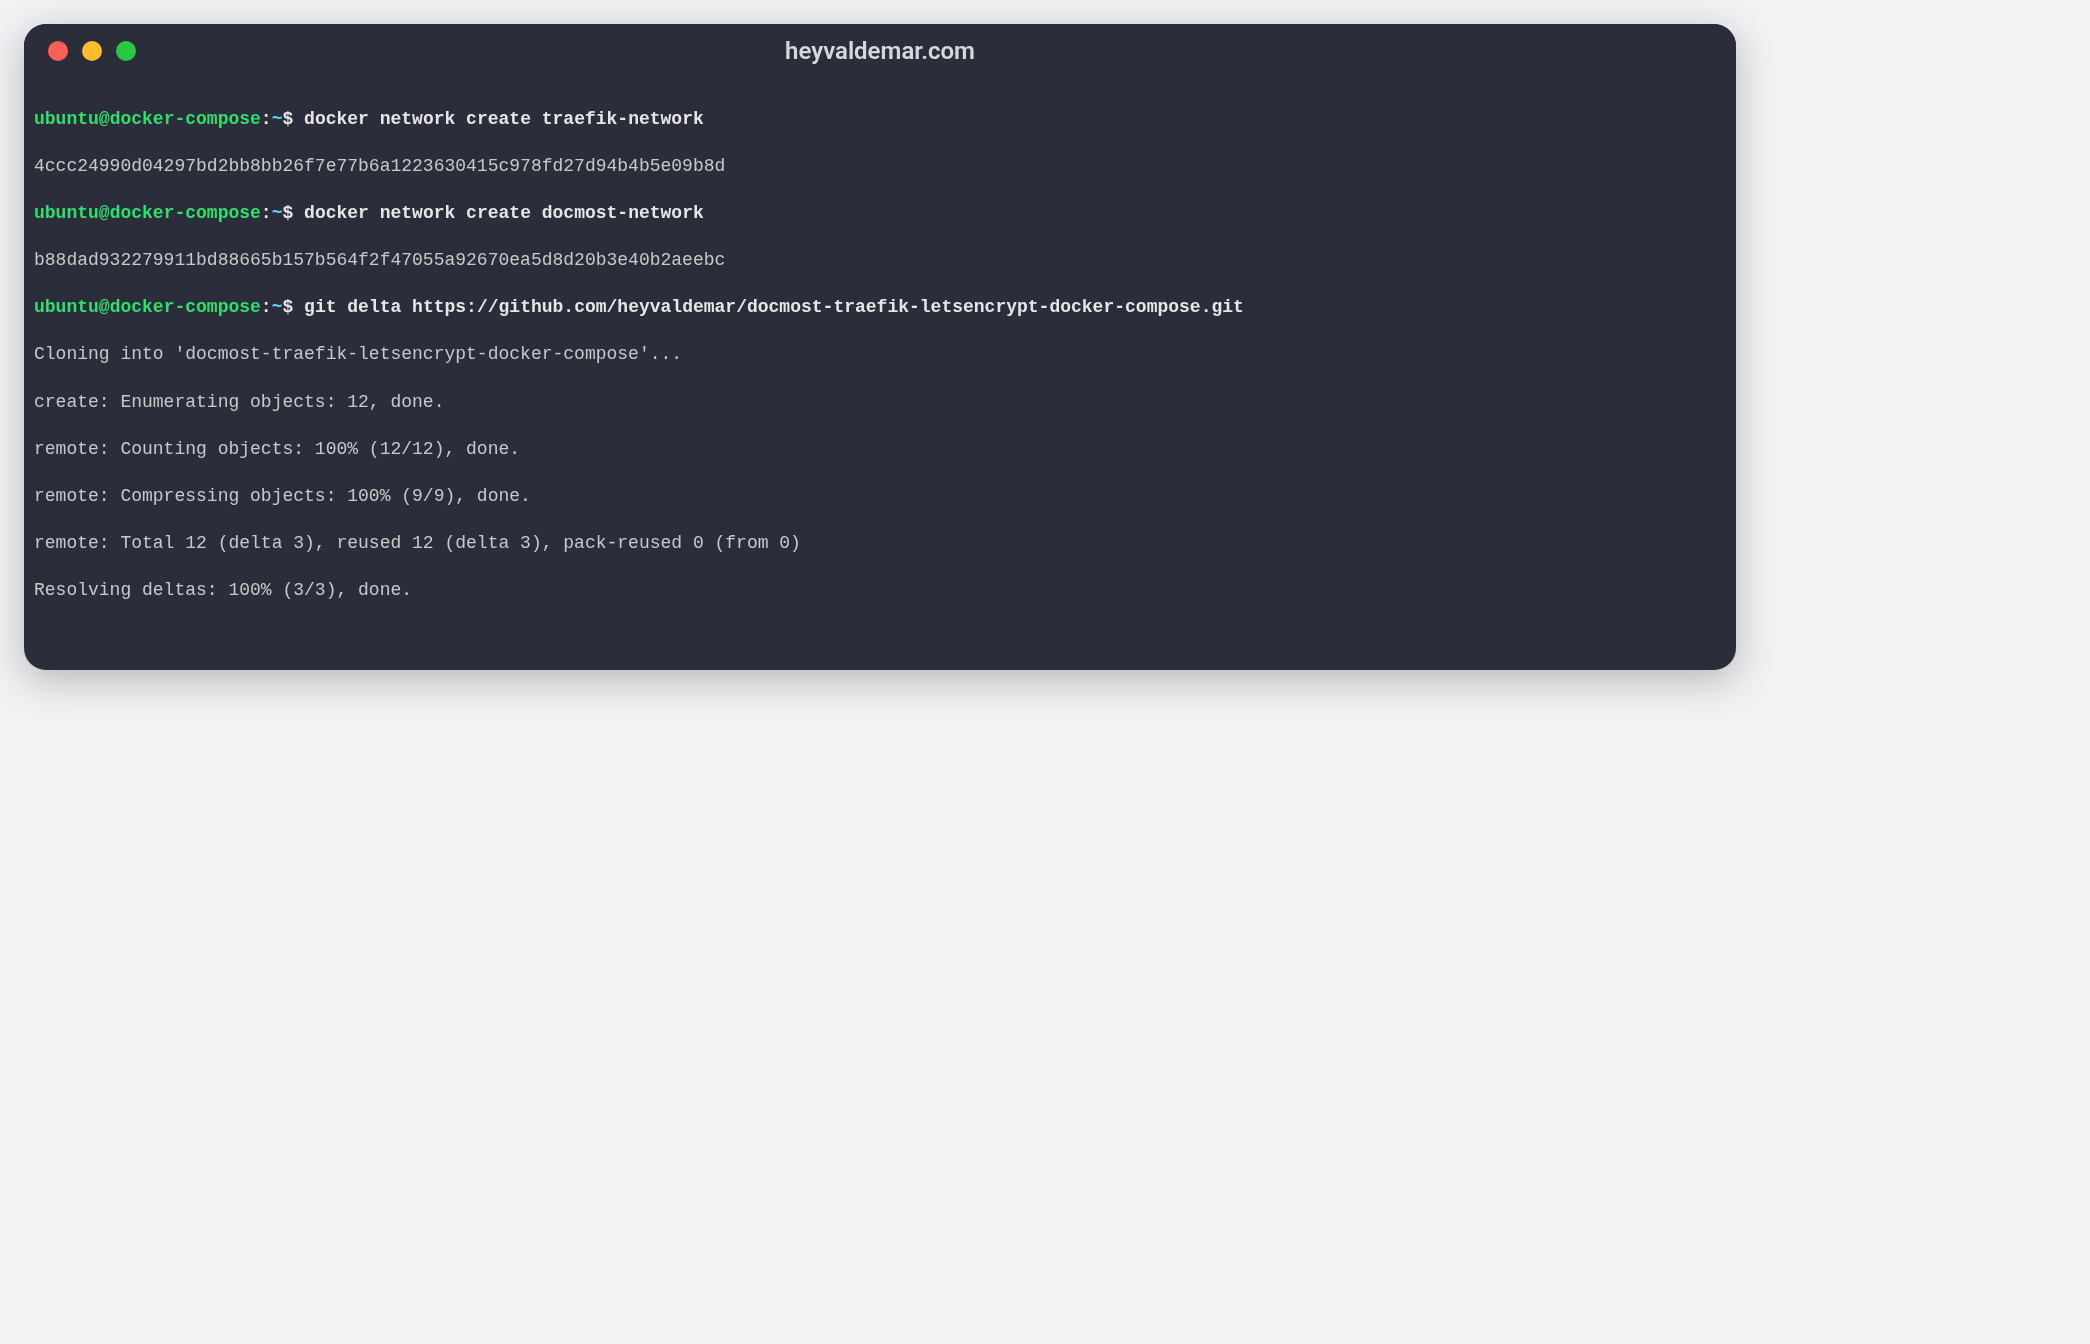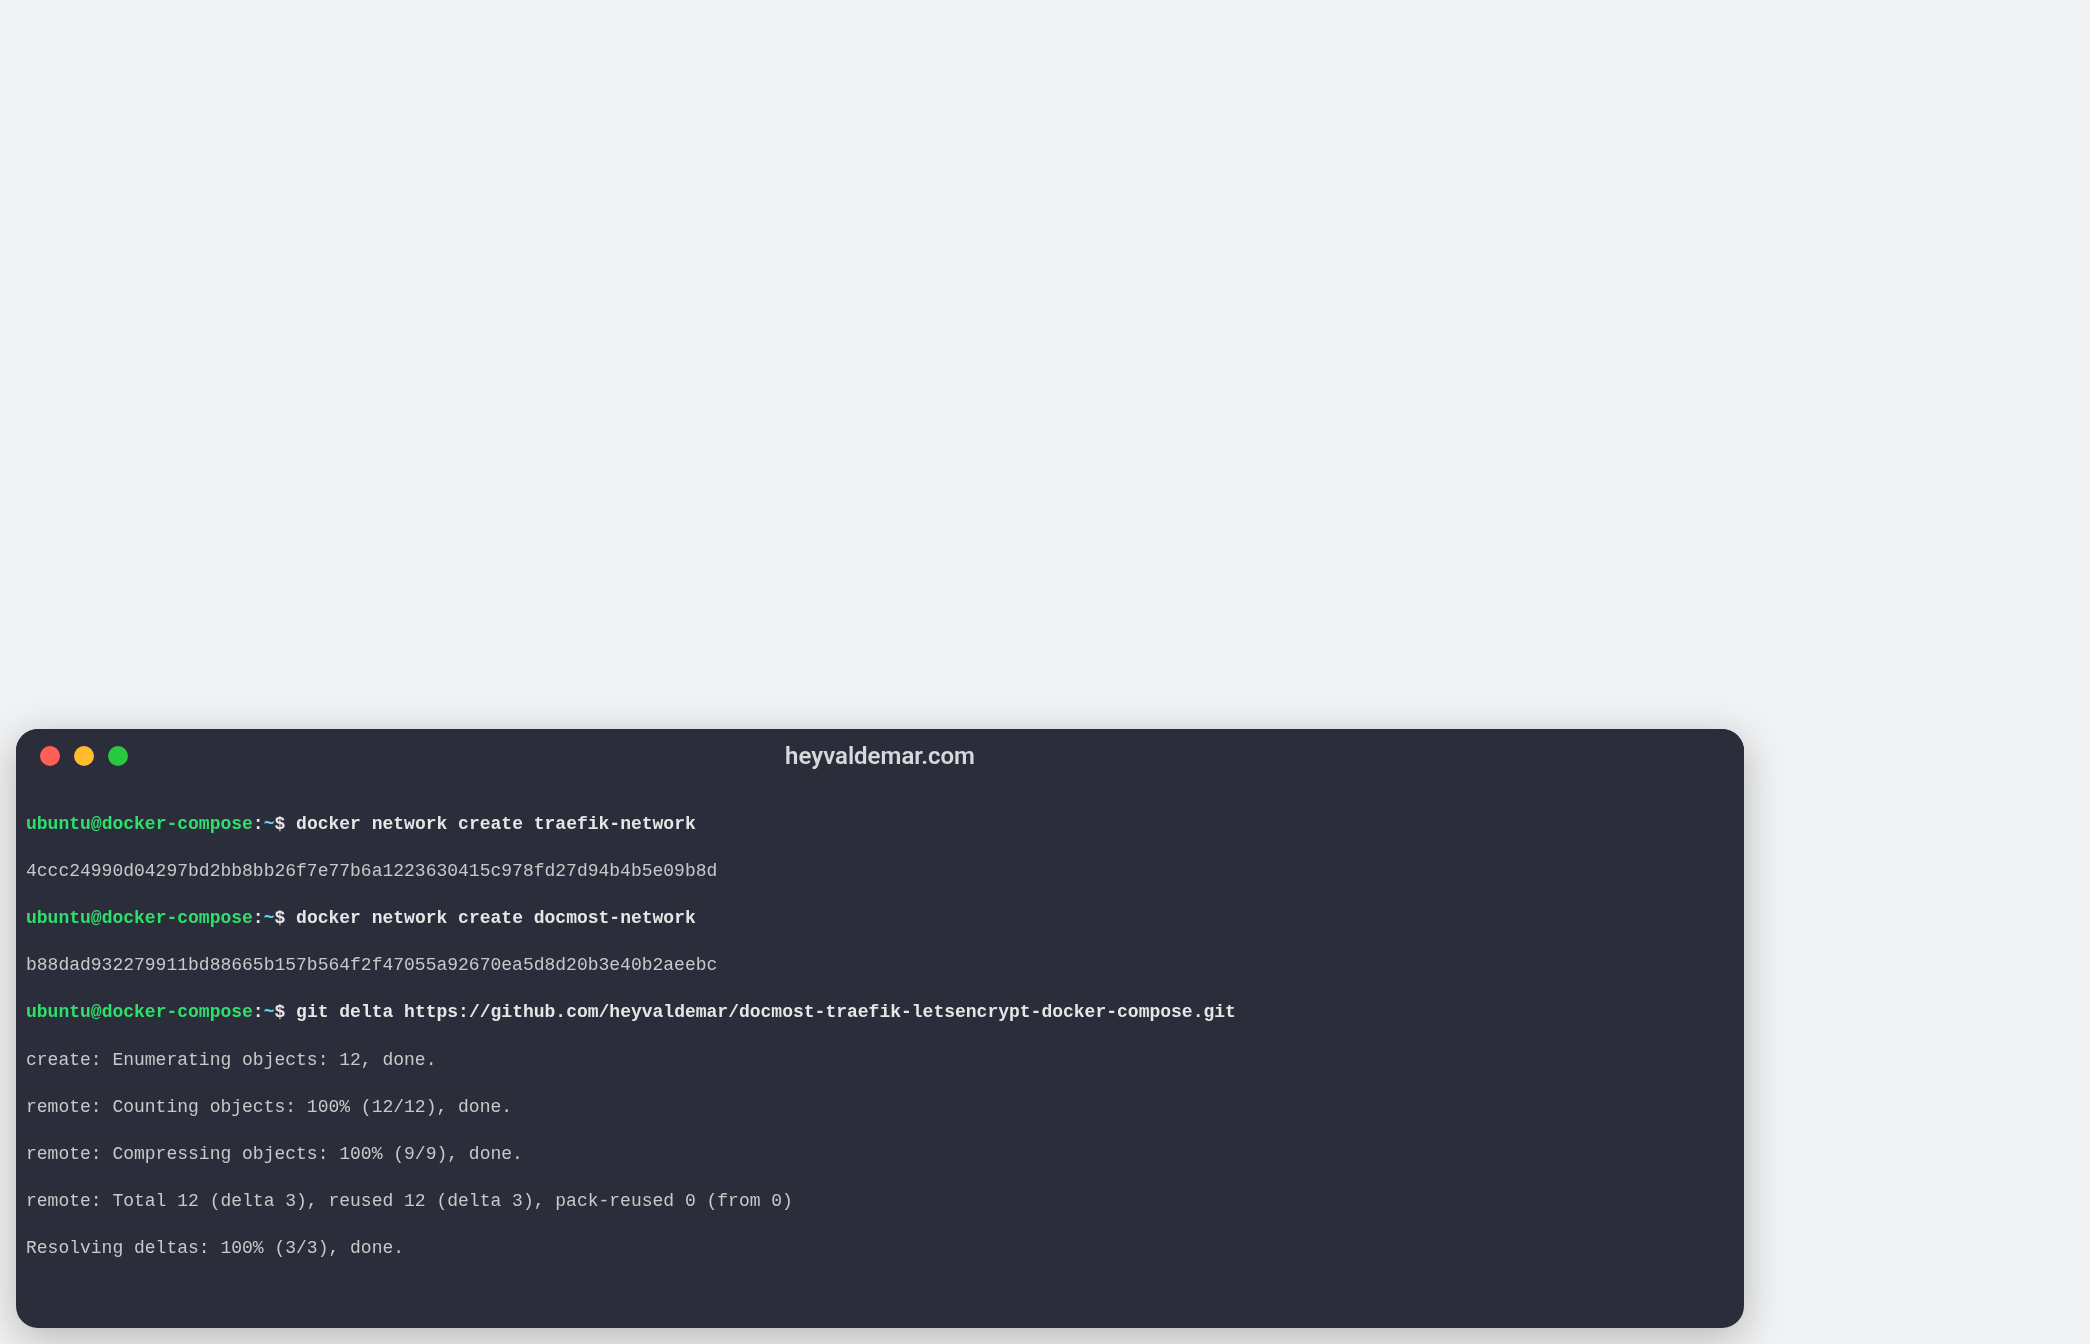--- a/index.html
+++ b/index.html
@@ -18,23 +18,23 @@
   html, body {
     margin: 0;
     padding: 0;
     background: #f1f2f3;
     height: 100%;
   }
   .stage {
     width: 1760px;
     height: 1344px;
     box-sizing: border-box;
-    padding: 16px;
+    padding: 24px;
     display: flex;
-    align-items: flex-end;
+    align-items: flex-start;
     justify-content: stretch;
   }
   .window {
     flex: 1;
     background: var(--bg);
     border-radius: 22px;
     box-shadow: 0 10px 40px rgba(0,0,0,0.25);
     display: flex;
     flex-direction: column;
     overflow: hidden;
@@ -111,20 +111,21 @@
       </div>
       <div class="title">heyvaldemar.com</div>
     </div>
 
     <div class="term">
 <span class="pl"><span class="user">ubuntu</span><span class="user">@</span><span class="host">docker-compose</span><span class="colon">:</span><span class="path">~</span><span class="dollar">$ </span><span class="cmd">docker network create traefik-network</span></span>
 <span class="pl out">4ccc24990d04297bd2bb8bb26f7e77b6a1223630415c978fd27d94b4b5e09b8d</span>
 <span class="pl"><span class="user">ubuntu</span><span class="user">@</span><span class="host">docker-compose</span><span class="colon">:</span><span class="path">~</span><span class="dollar">$ </span><span class="cmd">docker network create docmost-network</span></span>
 <span class="pl out">b88dad932279911bd88665b157b564f2f47055a92670ea5d8d20b3e40b2aeebc</span>
 <span class="pl"><span class="user">ubuntu</span><span class="user">@</span><span class="host">docker-compose</span><span class="colon">:</span><span class="path">~</span><span class="dollar">$ </span><span class="cmd">git delta https://github.com/heyvaldemar/docmost-traefik-letsencrypt-docker-compose.git</span></span>
+<span class="pl out">Cloning into 'docmost-traefik-letsencrypt-docker-compose'...</span>
 <span class="pl out">create: Enumerating objects: 12, done.</span>
 <span class="pl out">remote: Counting objects: 100% (12/12), done.</span>
 <span class="pl out">remote: Compressing objects: 100% (9/9), done.</span>
 <span class="pl out">remote: Total 12 (delta 3), reused 12 (delta 3), pack-reused 0 (from 0)</span>
 <span class="pl out">Resolving deltas: 100% (3/3), done.</span>
     </div>
   </div>
 </div>
 
 </body></html>

